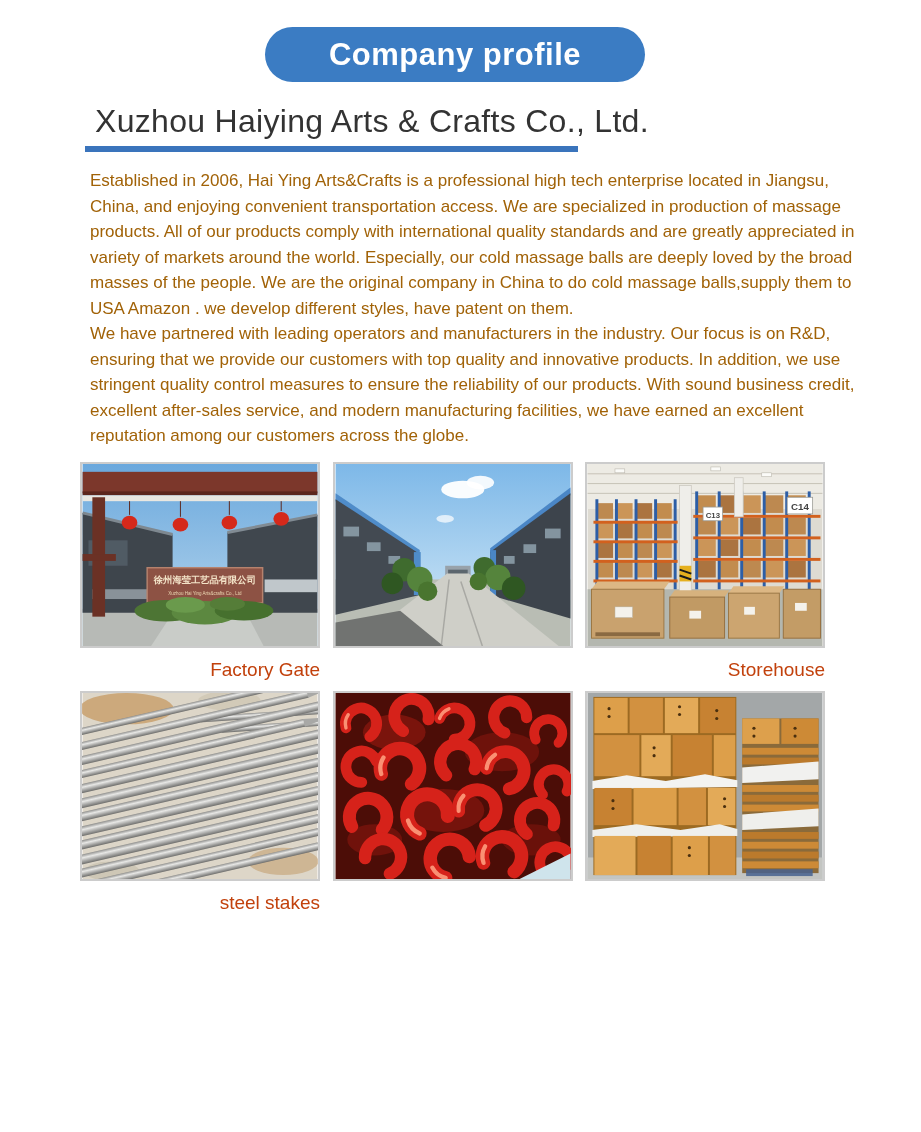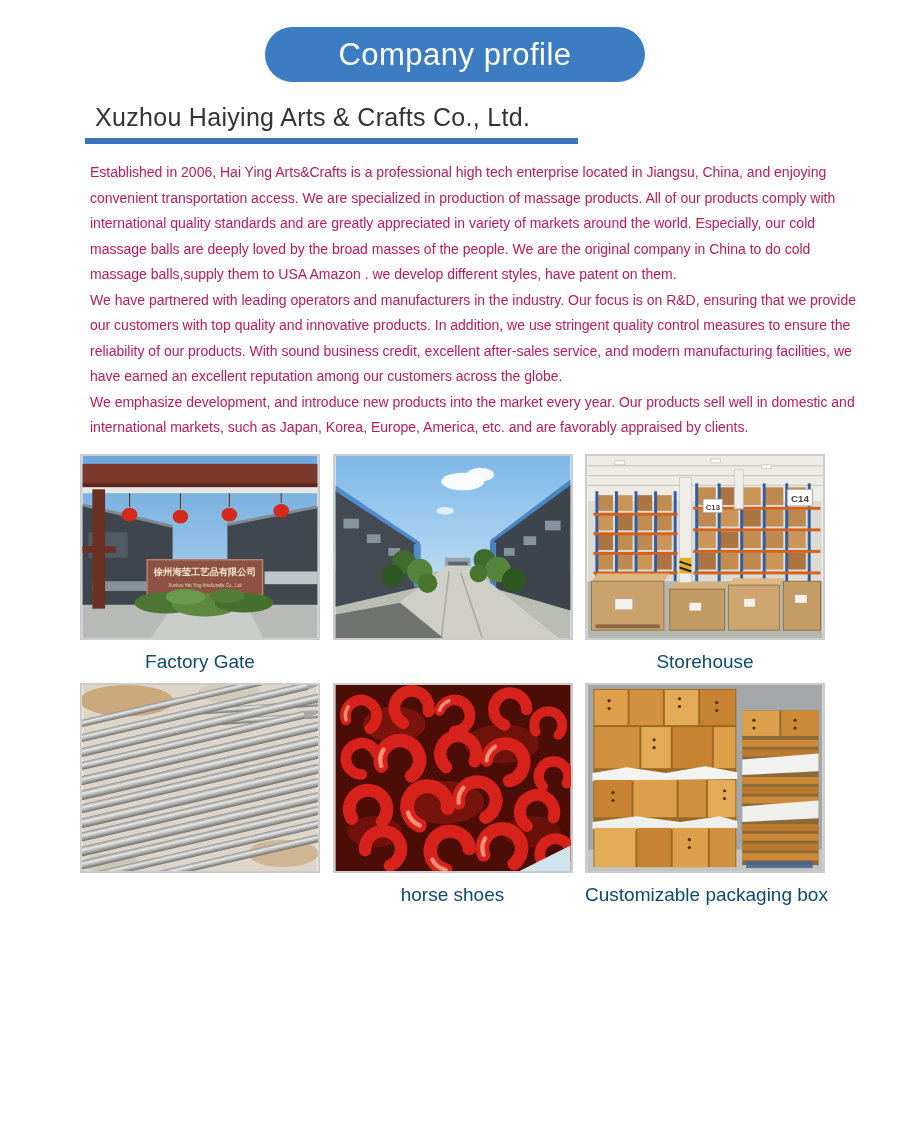--- a/index.html
+++ b/index.html
@@ -11,47 +11,47 @@
     overflow: hidden;
   }
   .banner {
     width: 380px; height: 55px;
     margin: 27px 0 0 265px;
     background: #3b7cc3;
     border-radius: 28px;
     display: flex; align-items: center; justify-content: center;
   }
   .banner span {
-    color: #ffffff; font-size: 31px; font-weight: 400; letter-spacing: 0.5px;
+    color: #ffffff; font-size: 31px; font-weight: 700; letter-spacing: 0.5px;
   }
   .heading-wrap { margin: 21px 0 0 85px; }
   .heading-wrap h1 {
     margin: 0 0 0 10px;
-    font-size: 25px; font-weight: 400; color: #333333; letter-spacing: 0.3px;
+    font-size: 32px; font-weight: 400; color: #333333; letter-spacing: 0.3px;
   }
   .heading-underline {
     width: 493px; height: 6px; margin-top: 6px;
     background: #3a74bc;
   }
   .about {
     margin: 16px 53px 0 90px;
-    font-size: 14px; line-height: 25.5px; color: #be185d;
+    font-size: 17px; line-height: 25.5px; color: #a16207;
   }
   .about p { margin: 0; }
   .gallery { margin-top: 13px; padding: 0 96px 0 80px; }
   .g-row { display: flex; justify-content: space-between; }
   .g-item { margin: 0; width: 240px; }
   .photo-frame {
     width: 240px; height: 186px;
     border: 2px solid #cccccc; background: #ffffff;
   }
   .g-row2 .photo-frame { height: 190px; }
   .photo-frame svg { display: block; width: 100%; height: 100%; }
   figcaption {
-    text-align: center; font-size: 19px; color: #0c4a6e;
+    text-align: right; font-size: 19px; color: #c2410c;
     margin: 11px 0 10px 0; white-space: nowrap;
   }
   svg text { font-family: "Liberation Sans", sans-serif; }
 </style>
 </head>
 <body>
 
 <div class="page">
 
   <div class="banner">
@@ -59,21 +59,20 @@
   </div>
 
   <div class="heading-wrap">
     <h1>Xuzhou Haiying Arts &amp; Crafts Co., Ltd.</h1>
     <div class="heading-underline"></div>
   </div>
 
   <div class="about">
     <p>Established in 2006, Hai Ying Arts&amp;Crafts is a professional high tech enterprise located in Jiangsu, China, and enjoying convenient transportation access. We are specialized in production of massage products. All of our products comply with international quality standards and are greatly appreciated in variety of markets around the world. Especially, our cold massage balls are deeply loved by the broad masses of the people. We are the original company in China to do cold massage balls,supply them to USA Amazon . we develop different styles, have patent on them.</p>
     <p>We have partnered with leading operators and manufacturers in the industry. Our focus is on R&amp;D, ensuring that we provide our customers with top quality and innovative products. In addition, we use stringent quality control measures to ensure the reliability of our products. With sound business credit, excellent after-sales service, and modern manufacturing facilities, we have earned an excellent reputation among our customers across the globe.</p>
-    <p>We emphasize development, and introduce new products into the market every year. Our products sell well in domestic and international markets, such as Japan, Korea, Europe, America, etc. and are favorably appraised by clients.</p>
   </div>
 
   <div class="gallery">
 
     <div class="g-row">
 
       <figure class="g-item">
         <div class="photo-frame">
           <svg viewBox="0 0 240 186">
             <defs>
@@ -293,20 +292,21 @@
               <rect x="-50" y="122" width="340" height="9" rx="3" fill="url(#rod)"></rect>
               <rect x="-20" y="136" width="310" height="10" rx="3" fill="url(#rod)"></rect>
               <polygon points="-18,136 -44,141 -18,146" fill="#a8a8a6"></polygon>
               <rect x="-50" y="150" width="340" height="9" rx="3" fill="url(#rod)"></rect>
               <rect x="-30" y="164" width="320" height="8" rx="3" fill="url(#rod)"></rect>
               <polygon points="-28,164 -52,168 -28,172" fill="#a8a8a6"></polygon>
               <rect x="-50" y="178" width="340" height="8" rx="3" fill="url(#rod)"></rect>
             </g>
           </svg>
         </div>
+        <figcaption>steel stakes</figcaption>
       </figure>
 
       <figure class="g-item">
         <div class="photo-frame">
           <svg viewBox="0 0 240 190">
             <defs>
               <path id="hs" d="M -13,15 A 16,16 0 1 1 13,15" fill="none" stroke-linecap="round"></path>
             </defs>
             <rect width="240" height="190" fill="#4c0d07"></rect>
             <ellipse cx="60" cy="40" rx="32" ry="18" fill="#7a140c"></ellipse>
@@ -340,21 +340,20 @@
               <use href="#hs" transform="translate(68 70) rotate(18) scale(1.25)"></use>
               <use href="#hs" transform="translate(178 74) rotate(42) scale(1.2)"></use>
               <use href="#hs" transform="translate(90 118) rotate(-32) scale(1.3)"></use>
               <use href="#hs" transform="translate(148 112) rotate(28) scale(1.2)"></use>
               <use href="#hs" transform="translate(112 164) rotate(-42) scale(1.25)"></use>
               <use href="#hs" transform="translate(172 160) rotate(16) scale(1.25)"></use>
             </g>
             <polygon points="240,190 188,190 240,164" fill="#cfe4ec"></polygon>
           </svg>
         </div>
-        <figcaption>horse shoes</figcaption>
       </figure>
 
       <figure class="g-item">
         <div class="photo-frame">
           <svg viewBox="0 0 240 190">
             <rect width="240" height="190" fill="#a3a7a8"></rect>
             <rect y="168" width="240" height="22" fill="#c3c5c2"></rect>
             <rect x="6" y="4" width="146" height="182" fill="#9c6a22"></rect>
             <rect x="7" y="5" width="34" height="36" fill="#dd9f4a"></rect>
               <rect x="43" y="5" width="34" height="36" fill="#d29140"></rect>
@@ -402,18 +401,17 @@
               <rect x="158" y="152" width="78" height="7" fill="#cd8a36"></rect>
             <rect x="158" y="162" width="78" height="7" fill="#bb7a2c"></rect>
               <rect x="158" y="172" width="78" height="7" fill="#cd8a36"></rect>
             <circle cx="170" cy="36" r="1.6" fill="#4a2f0e"></circle>
               <circle cx="170" cy="44" r="1.6" fill="#4a2f0e"></circle>
             <circle cx="212" cy="36" r="1.6" fill="#4a2f0e"></circle>
               <circle cx="212" cy="44" r="1.6" fill="#4a2f0e"></circle>
             <rect x="162" y="180" width="68" height="7" fill="#47618f" opacity="0.85"></rect>
           </svg>
         </div>
-        <figcaption>Customizable packaging box</figcaption>
       </figure>
 
     </div>
   </div>
 </div>
 
 </body></html>

